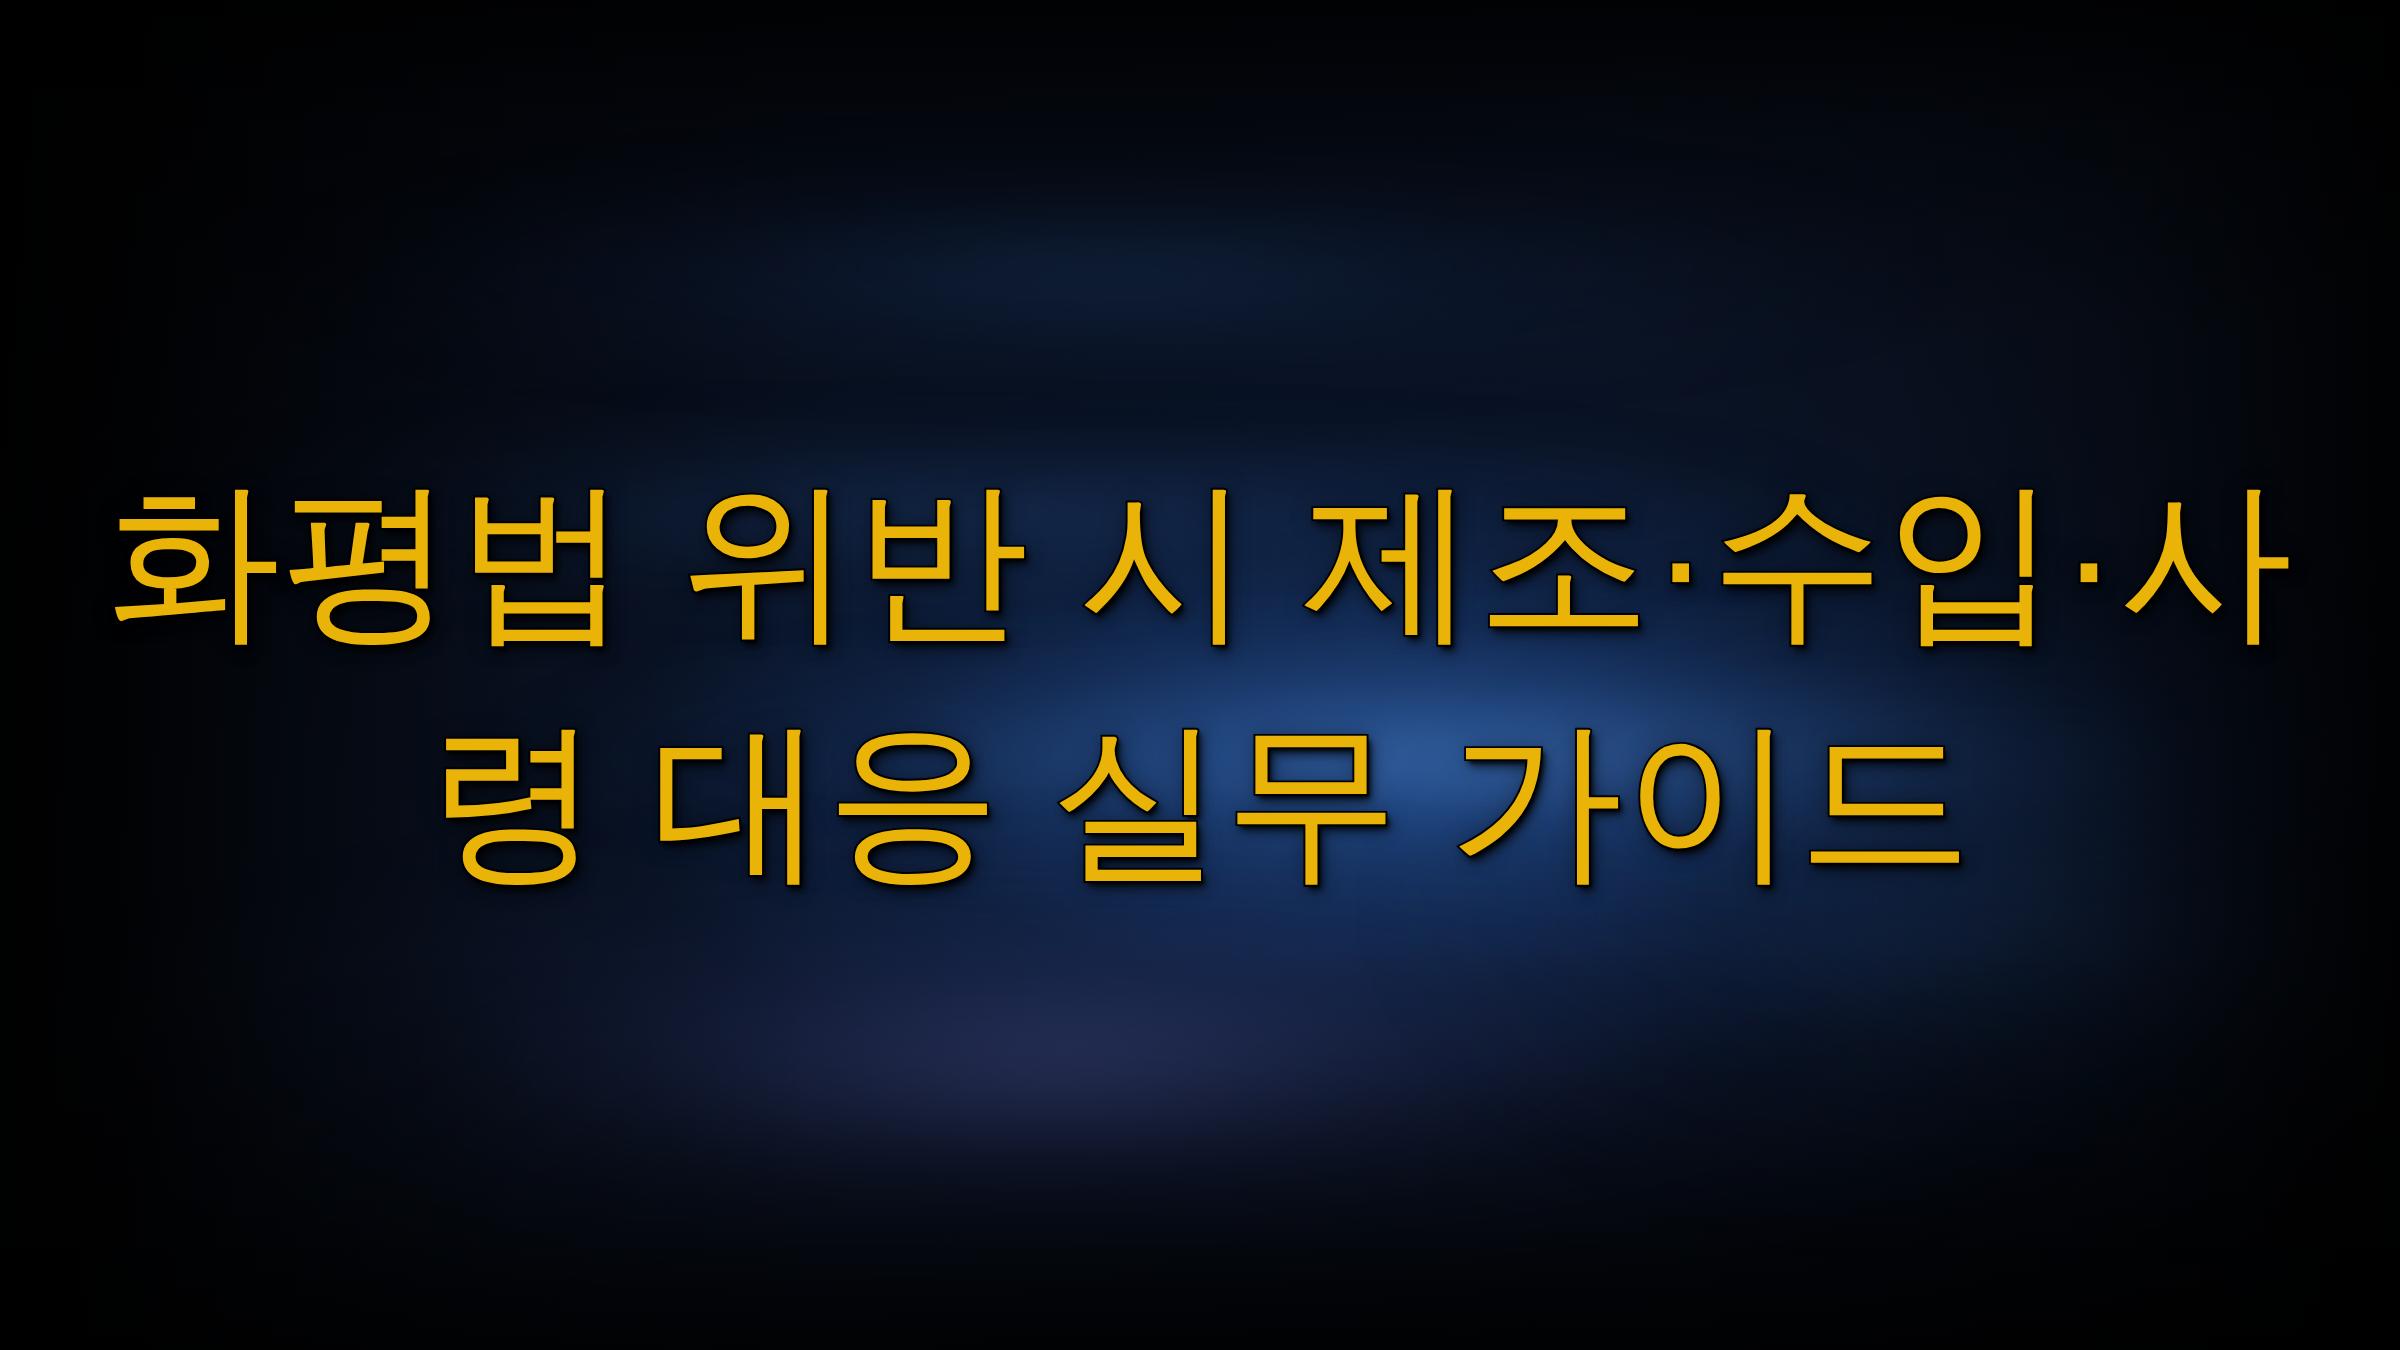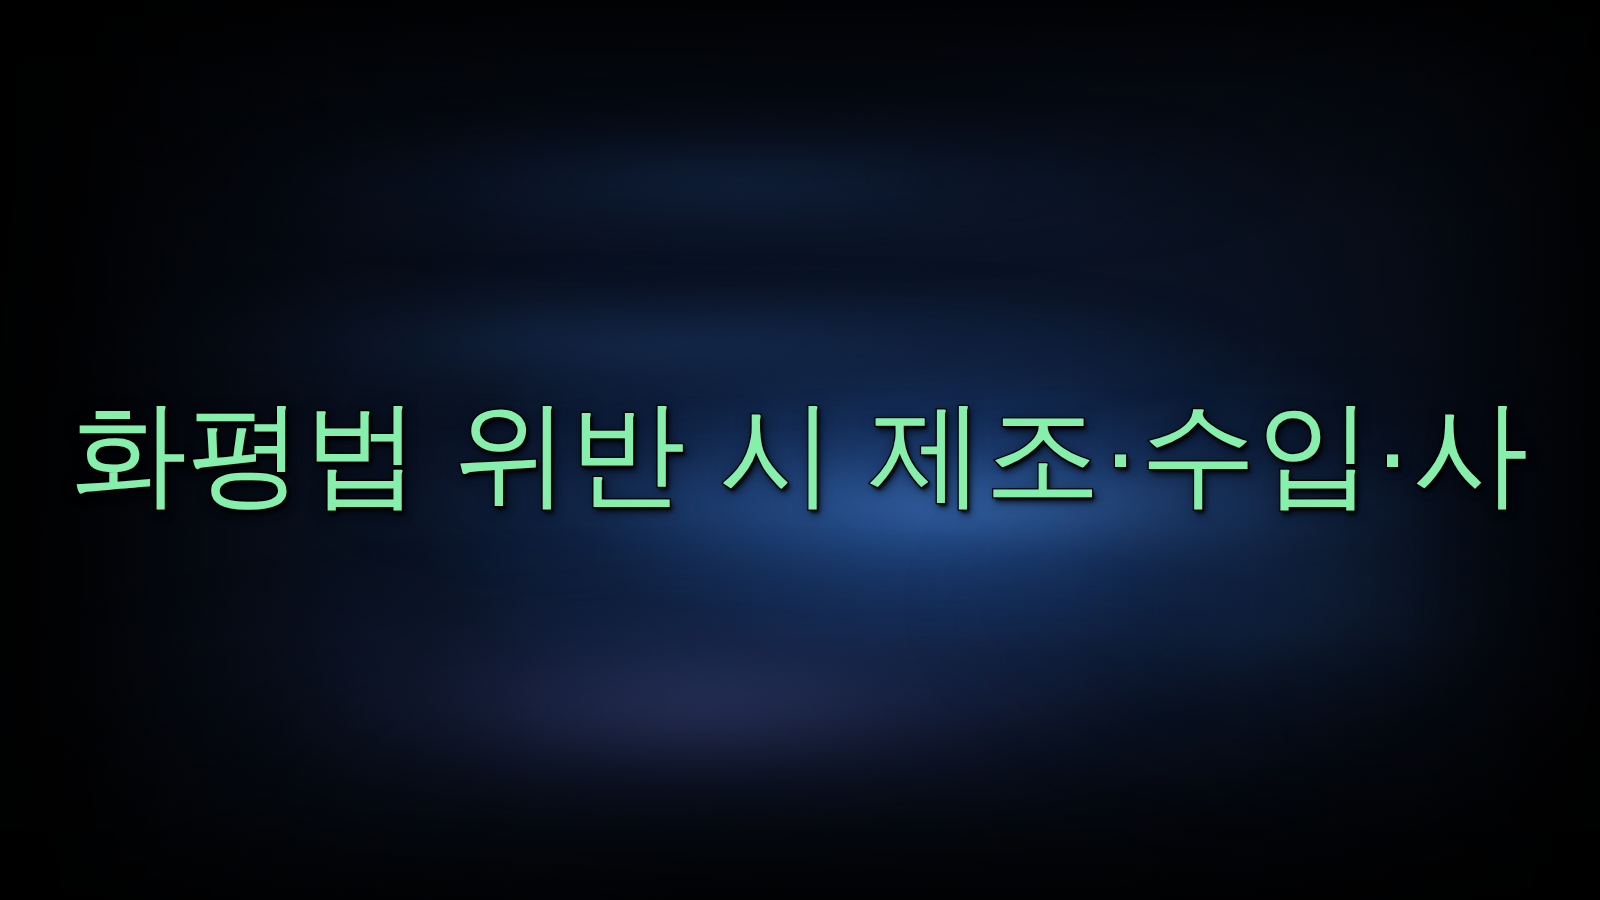--- a/index.html
+++ b/index.html
@@ -141,21 +141,21 @@
     display: flex;
     flex-direction: column;
     align-items: center;
     justify-content: center;
     padding-top: 6px;
     box-sizing: border-box;
     z-index: 10;
   }
 
   .title-line {
-    color: #86efac;
+    color: #eab308;
     font-size: 116px;
     line-height: 160px;
     font-weight: 400;
     letter-spacing: 0.5px;
     white-space: nowrap;
     text-align: center;
     -webkit-text-stroke: 2.5px rgba(0,0,0,0.92);
     paint-order: stroke fill;
     text-shadow:
       0 0 2px rgba(0,0,0,0.95),
@@ -175,15 +175,16 @@
   <div class="bg-layer" id="bg-streak-upper-mid"></div>
   <div class="bg-layer" id="bg-streak-mid"></div>
   <div class="bg-layer" id="bg-arc-bottom"></div>
   <div class="bg-layer" id="bg-glow-right"></div>
   <div class="bg-layer" id="bg-vignette-left"></div>
   <div class="bg-layer" id="bg-vignette-right"></div>
   <div class="bg-layer" id="bg-vignette-v"></div>
 
   <div id="title-block">
     <div class="title-line">화평법 위반 시 제조·수입·사</div>
+    <div class="title-line">령 대응 실무 가이드</div>
   </div>
 
 </div>
 
 </body></html>

